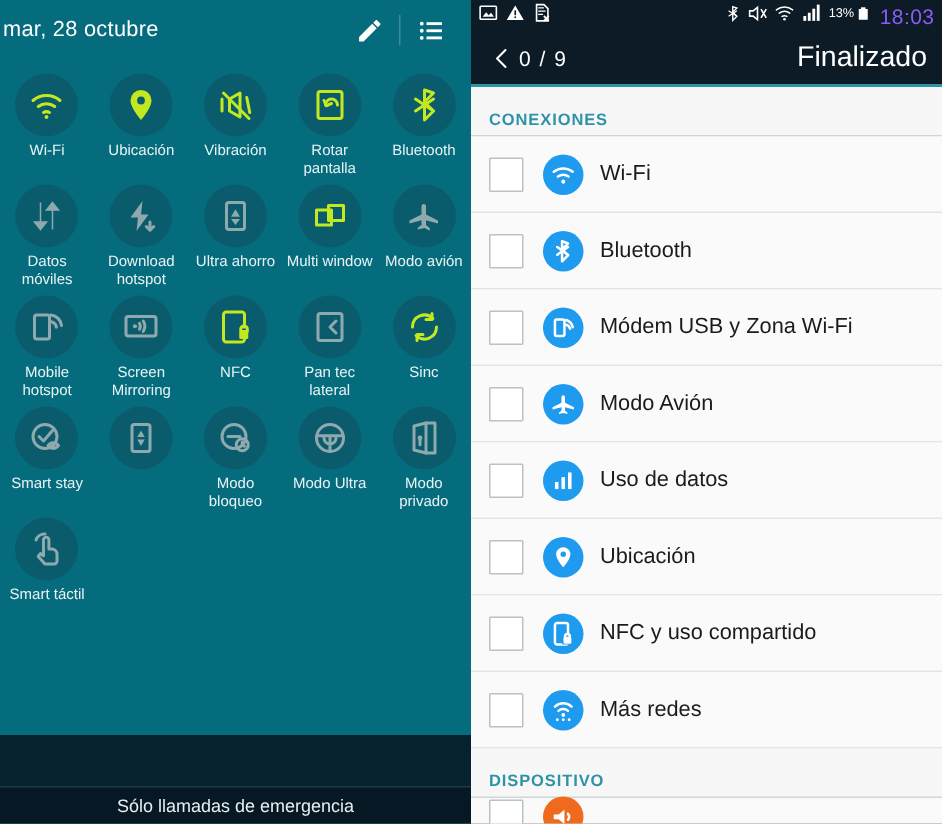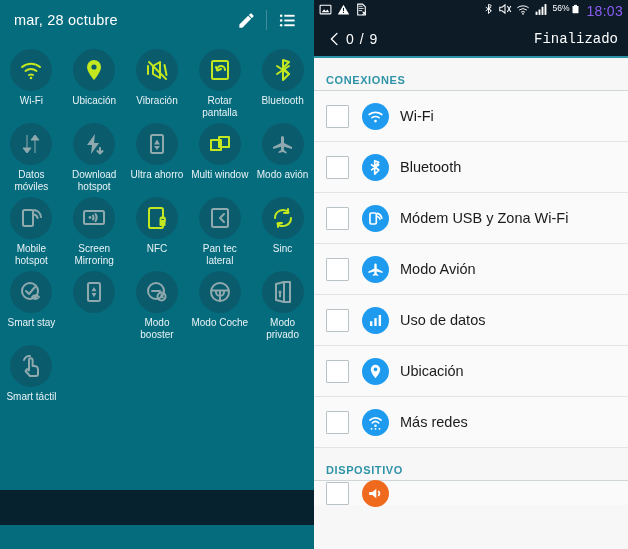--- a/index.html
+++ b/index.html
@@ -1,21 +1,21 @@
 <!DOCTYPE html>
 <html><head>
 <meta charset="utf-8">
 <style>
   html,body{margin:0;padding:0;background:#000;}
   body{width:628px;height:549px;overflow:hidden;font-family:"Liberation Sans",sans-serif;}
   .screen{position:relative;width:628px;height:549px;display:flex;}
 
   
   .left{position:relative;width:314px;height:549px;background:#056C7E;overflow:hidden;}
-  .left-header{height:40px;display:flex;align-items:center;padding:0 10px 0 14px;background:#056C7E;}
+  .left-header{height:40px;display:flex;align-items:center;padding:0 10px 0 2px;background:#056C7E;}
   .qp-date{color:#ffffff;font-size:14.5px;letter-spacing:.2px;flex:1;white-space:nowrap;}
   .hdr-icons{display:flex;align-items:center;gap:0px;}
   .hdr-btn{width:34px;height:32px;display:flex;align-items:center;justify-content:center;}
   .hdr-div{width:1px;height:20px;background:#3f8b9a;margin:0 3px;}
 
   .tiles{padding:4px 0 0 0;}
   .tile-row{display:flex;}
   .tile{width:62.8px;display:flex;flex-direction:column;align-items:center;padding-top:5px;}
   .tile .circ{width:42px;height:42px;border-radius:50%;background:#0A5C6C;display:flex;align-items:center;justify-content:center;}
   .tile .lbl{margin-top:4px;font-size:10px;line-height:11.5px;color:#e9f3f5;text-align:center;max-width:60px;}
@@ -29,21 +29,21 @@
   .right{position:relative;width:314px;height:549px;background:#f7f7f7;overflow:hidden;}
   .statusbar{height:22px;background:#0c1b26;display:flex;align-items:center;padding:0 5px;}
   .sb-left{display:flex;align-items:center;gap:5px;flex:1;}
   .sb-right{display:flex;align-items:center;gap:4px;}
   .sb-time{color:#8b5cf6;font-size:14px;letter-spacing:.3px;margin-left:2px;}
   .sb-batt{color:#ffffff;font-size:8.5px;position:relative;top:-3px;margin-right:-2px;}
 
   .subheader{height:34px;background:#0c1b26;display:flex;align-items:center;padding:0 10px;border-bottom:2px solid #2f93a8;}
   .sh-back{width:20px;display:flex;align-items:center;justify-content:center;}
   .sh-count{color:#ffffff;font-size:14px;letter-spacing:1px;margin-left:2px;flex:1;}
-  .sh-done{color:#ffffff;font-size:14px;font-family:Liberation Mono, monospace;}
+  .sh-done{color:#ffffff;font-size:19px;}
 
   .section-h{height:28px;display:flex;align-items:flex-end;padding:0 24px 4px 12px;background:#f7f7f7;border-bottom:1px solid #cfd6d8;}
   .section-h span{color:#2f93a8;font-size:11px;font-weight:bold;letter-spacing:.6px;}
 
   .row{height:50px;display:flex;align-items:center;padding:0 12px;background:#fafafa;border-bottom:1px solid #e2e5e6;}
   .cbx{width:21px;height:21px;border:1px solid #b9c2c6;background:#ffffff;flex:0 0 auto;border-radius:1px;}
   .ricon{width:27px;height:27px;border-radius:50%;background:#1E9BEF;margin-left:13px;display:flex;align-items:center;justify-content:center;flex:0 0 auto;}
   .ricon.orange{background:#F06A1E;}
   .rlabel{margin-left:11px;font-size:14.5px;color:#1b1b1b;}
 
@@ -249,30 +249,30 @@
           </div>
           <div class="tile">
             <div class="circ">
               <svg width="24" height="24" viewBox="0 0 24 24">
                 <circle cx="11" cy="11" r="8" fill="none" stroke="#8FA9AE" stroke-width="2" stroke-linecap="round" stroke-linejoin="round"></circle>
                 <path d="M7 11h8" fill="none" stroke="#8FA9AE" stroke-width="2" stroke-linecap="round" stroke-linejoin="round"></path>
                 <circle cx="16.5" cy="16.5" r="4" fill="none" stroke="#8FA9AE" stroke-width="2" stroke-linecap="round" stroke-linejoin="round"></circle>
                 <path d="M16.5 14.5v2l1.5 1" fill="none" stroke="#8FA9AE" stroke-width="2" stroke-linecap="round" stroke-linejoin="round"></path>
               </svg>
             </div>
-            <div class="lbl">Modo booster</div>
+            <div class="lbl">Modo bloqueo</div>
           </div>
           <div class="tile">
             <div class="circ">
               <svg width="24" height="24" viewBox="0 0 24 24">
                 <circle cx="12" cy="12" r="9" fill="none" stroke="#8FA9AE" stroke-width="2" stroke-linecap="round" stroke-linejoin="round"></circle>
                 <path d="M3.3 10.5h17.4M12 12v9M8 12a4 4 0 008 0" fill="none" stroke="#8FA9AE" stroke-width="2" stroke-linecap="round" stroke-linejoin="round"></path>
               </svg>
             </div>
-            <div class="lbl">Modo Coche</div>
+            <div class="lbl">Modo Ultra</div>
           </div>
           <div class="tile">
             <div class="circ">
               <svg width="24" height="24" viewBox="0 0 24 24">
                 <path d="M5 4l8-2v20l-8-2V4z" fill="none" stroke="#8FA9AE" stroke-width="2" stroke-linecap="round" stroke-linejoin="round"></path>
                 <path d="M13 2h6v20h-6" fill="none" stroke="#8FA9AE" stroke-width="2" stroke-linecap="round" stroke-linejoin="round"></path>
                 <circle cx="9" cy="12" r="1.6" fill="#8FA9AE"></circle>
                 <path d="M9 13.5v3" fill="none" stroke="#8FA9AE" stroke-width="2" stroke-linecap="round" stroke-linejoin="round"></path>
               </svg>
             </div>
@@ -286,20 +286,23 @@
                 <path d="M10 13V6a1.8 1.8 0 113.6 0v6h1.9a3.5 3.5 0 013.5 3.5V20a2 2 0 01-2 2h-6l-4.5-5 1.5-2 2 1.5z" fill="none" stroke="#8FA9AE" stroke-width="2" stroke-linecap="round" stroke-linejoin="round"></path>
                 <path d="M5 6a6 6 0 016-4" fill="none" stroke="#8FA9AE" stroke-width="2" stroke-linecap="round" stroke-linejoin="round"></path>
               </svg>
             </div>
             <div class="lbl">Smart táctil</div>
           </div>
         </div>
       </div>
 
     <div class="left-blank"></div>
+    <div class="emerg">
+      <span>Sólo llamadas de emergencia</span>
+    </div>
   </div>
 
   <div class="right">
 
     <div class="statusbar">
       <div class="sb-left">
         <span>
           <svg width="13" height="13" viewBox="0 0 24 24">
               <rect x="2" y="4" width="20" height="16" rx="1" fill="none" stroke="#fff" stroke-width="2"></rect>
               <path d="M5 17l4.5-5.5 3 3.5 3-3 3.5 5z" fill="#fff"></path>
@@ -340,21 +343,21 @@
             </svg>
         </span>
         <span>
           <svg width="14" height="13" viewBox="0 0 24 24">
               <rect x="2" y="16" width="3.5" height="6" fill="#fff"></rect>
               <rect x="7.5" y="12" width="3.5" height="10" fill="#fff"></rect>
               <rect x="13" y="7" width="3.5" height="15" fill="#fff"></rect>
               <rect x="18.5" y="2" width="3.5" height="20" fill="#fff"></rect>
             </svg>
         </span>
-        <span class="sb-batt">56%</span>
+        <span class="sb-batt">13%</span>
         <span>
           <svg width="9" height="14" viewBox="0 0 24 24">
               <rect x="8" y="1" width="8" height="3" fill="#fff"></rect>
               <rect x="4" y="4" width="16" height="19" rx="1" fill="#fff"></rect>
             </svg>
         </span>
         <span class="sb-time">18:03</span>
       </div>
     </div>
 
@@ -425,20 +428,32 @@
         </div>
         <div class="row">
           <div class="cbx"></div>
           <div class="ricon">
             <svg width="19" height="19" viewBox="0 0 24 24">
               <path d="M12 3.5a6 6 0 00-6 6c0 4.4 6 11 6 11s6-6.6 6-11a6 6 0 00-6-6z" fill="#ffffff"></path>
               <circle cx="12" cy="9.4" r="2.3" fill="#1E9BEF"></circle>
             </svg>
           </div>
           <div class="rlabel">Ubicación</div>
+        </div>
+        <div class="row">
+          <div class="cbx"></div>
+          <div class="ricon">
+            <svg width="19" height="19" viewBox="0 0 24 24">
+              <rect x="5" y="3" width="11" height="18" rx="1.8" fill="none" stroke="#ffffff" stroke-width="2.1" stroke-linecap="round" stroke-linejoin="round"></rect>
+              <rect x="11" y="12" width="8" height="9" rx="1" fill="#1E9BEF"></rect>
+              <path d="M13.5 14.2a2 2 0 014 0v1.3h-4z" fill="none" stroke="#ffffff" stroke-width="2.1" stroke-linecap="round" stroke-linejoin="round"></path>
+              <rect x="12.2" y="15" width="6.6" height="5.4" rx="1" fill="#ffffff"></rect>
+            </svg>
+          </div>
+          <div class="rlabel">NFC y uso compartido</div>
         </div>
         <div class="row">
           <div class="cbx"></div>
           <div class="ricon">
             <svg width="19" height="19" viewBox="0 0 24 24">
               <path d="M5 9a10 10 0 0114 0" fill="none" stroke="#ffffff" stroke-width="2.1" stroke-linecap="round" stroke-linejoin="round"></path>
               <path d="M8 12.5a6 6 0 018 0" fill="none" stroke="#ffffff" stroke-width="2.1" stroke-linecap="round" stroke-linejoin="round"></path>
               <circle cx="12" cy="16" r="1.6" fill="#ffffff"></circle>
               <circle cx="7" cy="20" r="1.2" fill="#ffffff"></circle>
               <circle cx="12" cy="20" r="1.2" fill="#ffffff"></circle>

